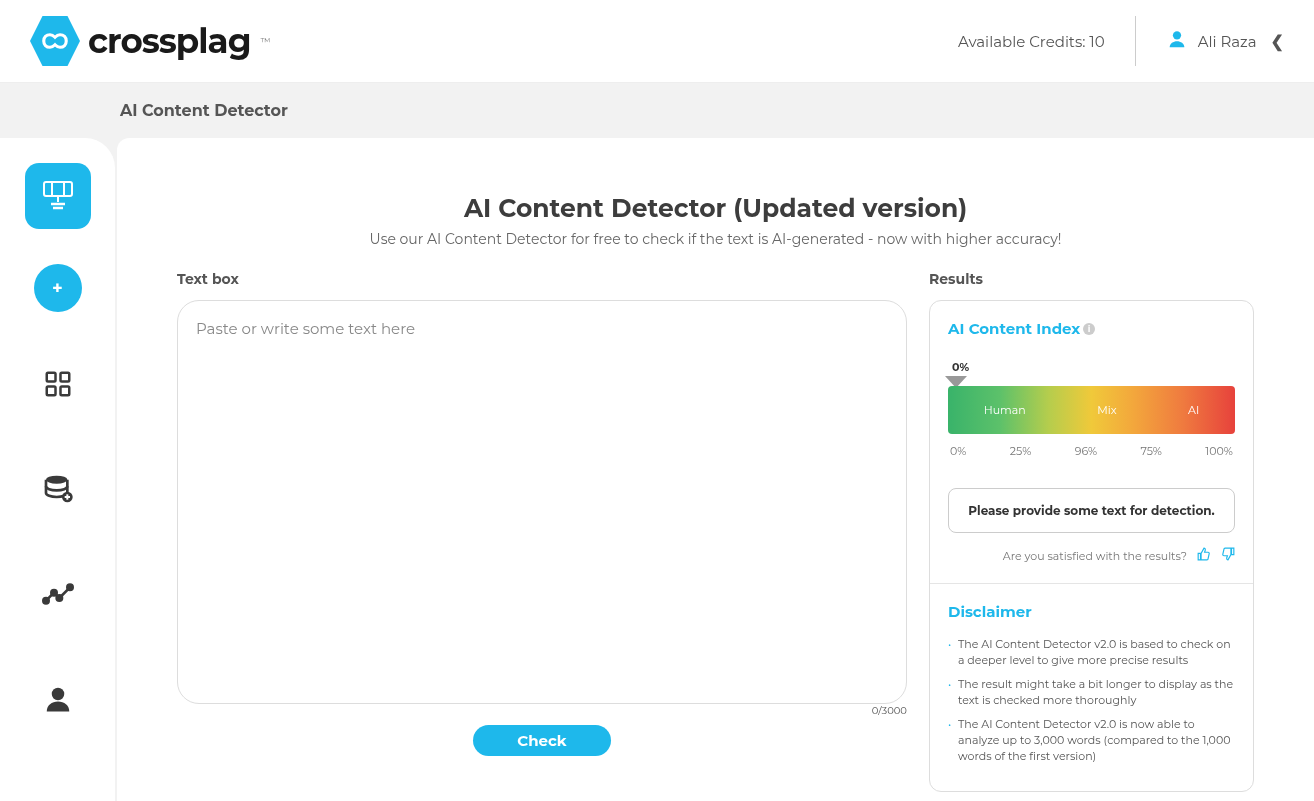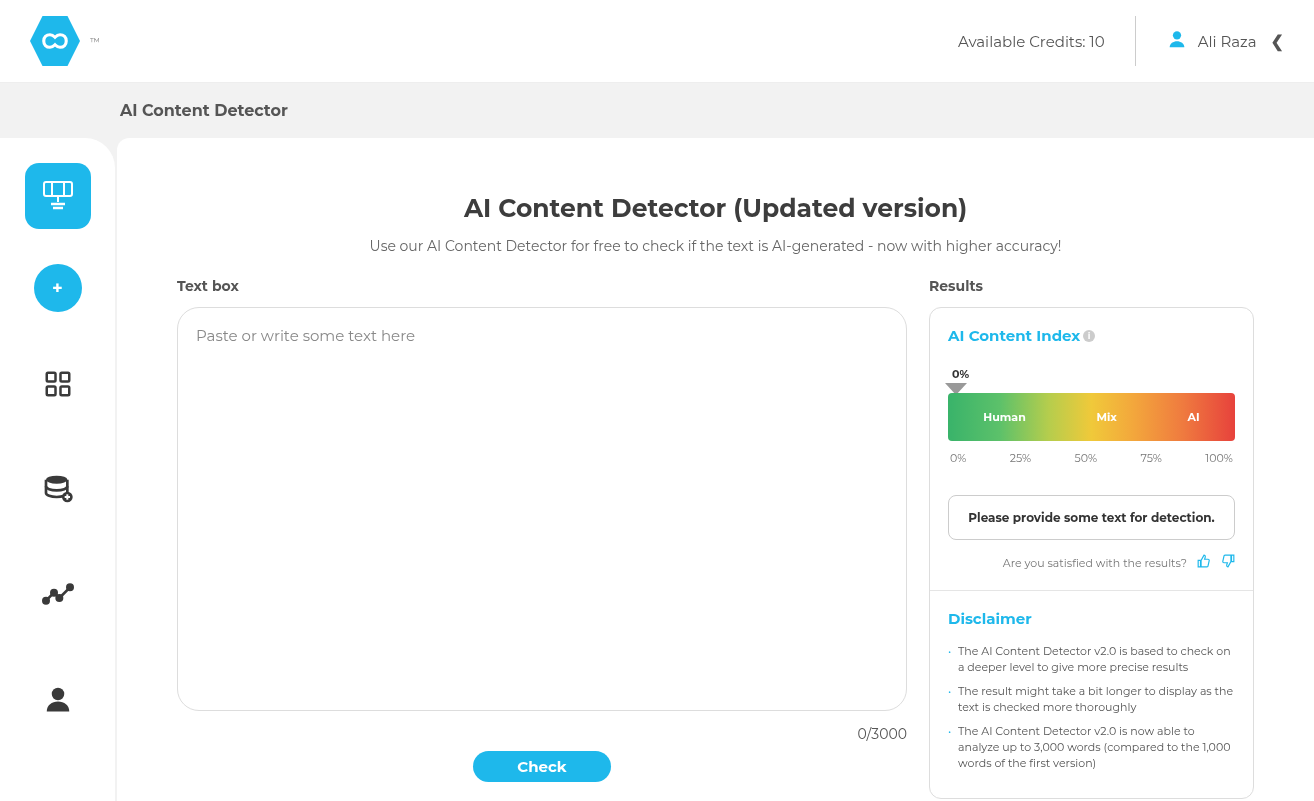--- a/index.html
+++ b/index.html
@@ -106,39 +106,39 @@
 .title {
   text-align: center;
   font-size: 25px;
   font-weight: 700;
   color: #3d3d3d;
 }
 .subtitle {
   text-align: center;
   font-size: 14px;
   color: #666;
-  margin-top: 14px;
+  margin-top: 7px;
 }
 .two-col { display: flex; gap: 22px; margin-top: 22px; }
 .left-col { flex: 1; display: flex; flex-direction: column; }
 .right-col { width: 325px; }
 .section-label { font-weight: 700; font-size: 14px; color: #555; margin-bottom: 12px; }
 .textbox {
   width: 100%;
   height: 404px;
   border: 1px solid #ddd;
   border-radius: 22px;
   padding: 18px 18px;
   font-size: 15px;
   color: #333;
   resize: none;
   font-family: inherit;
 }
 .textbox::placeholder { color: #888; }
-.counter { text-align: right; font-size: 14px; color: #555; margin-top: 14px; }
+.counter { text-align: right; font-size: 10px; color: #555; }
 .check-btn {
   margin: 8px auto 0;
   display: block;
   background: #1eb8eb;
   color: #fff;
   border: none;
   border-radius: 999px;
   padding: 6px 44px;
   font-size: 15px;
   font-weight: 700;
@@ -164,21 +164,21 @@
   margin-left: -3px;
   margin-top: 2px;
 }
 .gauge {
   height: 48px;
   border-radius: 4px;
   background: linear-gradient(90deg, #39b36a 0%, #5cc16a 18%, #b5cd4d 35%, #f0c93a 50%, #f3a63c 65%, #ef7a3f 82%, #e7423c 100%);
   display: flex; align-items: center; justify-content: space-around;
   margin-top: -2px;
 }
-.gauge span { color: #fff; font-size: 11px; font-weight: 700; }
+.gauge span { color: #fff; font-size: 11px; font-weight: 400; }
 .ticks { display: flex; justify-content: space-between; font-size: 11px; color: #777; margin-top: 10px; padding: 0 2px; }
 .prompt-box {
   border: 1px solid #ccc;
   border-radius: 8px;
   text-align: center;
   padding: 14px 10px;
   font-size: 12px;
   font-weight: 700;
   color: #333;
   margin-top: 30px;
@@ -203,20 +203,21 @@
 </head>
 <body>
 
 <div class="header">
   <div class="logo">
     <div class="logo-badge">
       <svg viewBox="0 0 24 24" fill="none" stroke="#fff" stroke-width="2.5" stroke-linecap="round">
         <path d="M8 3c-3 0-5 2-5 5s2 5 5 5c2 0 3-1 4-2 1 1 2 2 4 2 3 0 5-2 5-5s-2-5-5-5c-2 0-3 1-4 2-1-1-2-2-4-2z" transform="translate(0 4)"></path>
       </svg>
     </div>
+    <span class="logo-text">crossplag</span>
     <span class="logo-tm">™</span>
   </div>
   <div class="header-right">
     <div class="credits">
       <span>Available Credits:</span>
       <span>10</span>
     </div>
     <div class="divider"></div>
     <div class="user">
       <span class="user-icon">
@@ -307,21 +308,21 @@
               <div class="marker-label">0%</div>
               <div class="marker-tri"></div>
               <div class="gauge">
                 <span>Human</span>
                 <span>Mix</span>
                 <span>AI</span>
               </div>
               <div class="ticks">
                 <span>0%</span>
                 <span>25%</span>
-                <span>50%</span>
+                <span>96%</span>
                 <span>75%</span>
                 <span>100%</span>
               </div>
             </div>
             <div class="prompt-box">Please provide some text for detection.</div>
             <div class="satisfy">
               <span>Are you satisfied with the results?</span>
               <span class="thumb">
                 <svg width="14" height="14" viewBox="0 0 24 24" fill="none" stroke="#1eb8eb" stroke-width="2">
                     <path d="M7 22V11l5-9c1 0 3 1 2 4l-1 3h6c1 0 2 1 2 2l-2 9c0 1-1 2-2 2H7zM2 11h4v11H2z"></path>

